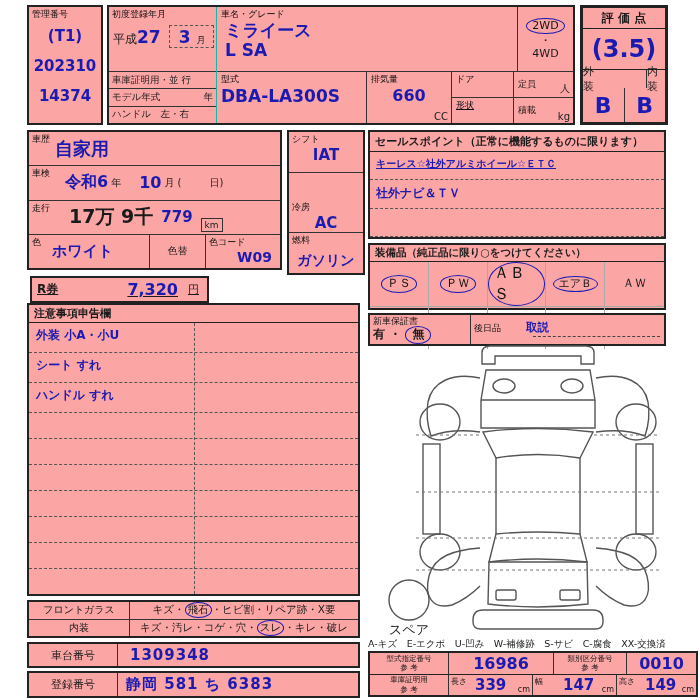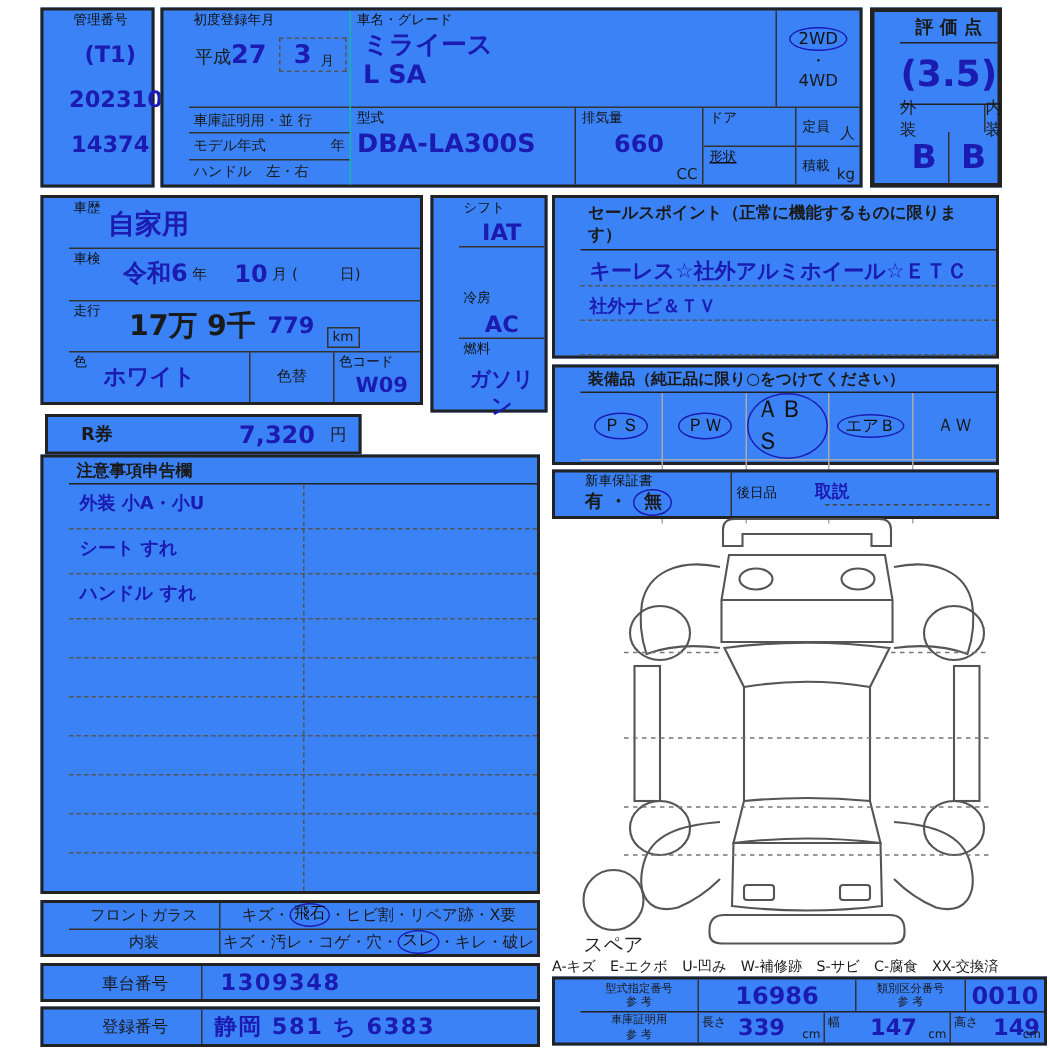--- a/index.html
+++ b/index.html
@@ -1,19 +1,19 @@
 <!DOCTYPE html>
 <html><head>
 <meta charset="utf-8">
 <style>
   :root{ --blue:#1b1bb2; --ink:#1a1a1a; }
   html,body{margin:0;padding:0;background:#fff;}
   body{font-family:"DejaVu Sans","Liberation Sans",sans-serif;color:var(--ink);}
   .page{position:relative;width:700px;height:700px;background:#fff;overflow:hidden;}
-  .box{position:absolute;border:2px solid #222;box-sizing:border-box;background:#3b82f6;padding-left:17px;}
+  .box{position:absolute;border:2px solid #222;box-sizing:border-box;background:#fca5a5;}
   .abs{position:absolute;box-sizing:border-box;}
   .lbl{font-size:9px;color:#111;line-height:1.15;}
   .bl{color:var(--blue);font-weight:bold;}
   .circ{display:inline-block;border:1.6px solid var(--blue);border-radius:50%;padding:0 5px;line-height:1.3;}
   .row{display:flex;box-sizing:border-box;}
   .cell{box-sizing:border-box;}
   .bt{border-top:1px solid #333;}
   .br{border-right:1px solid #333;}
   .dashv{border-left:1.5px dashed #555;}
   .dashb{border-bottom:1px dashed #555;}
@@ -149,29 +149,29 @@
     <div class="cell bt" style="flex:1;">
       <div class="lbl" style="padding:2px 3px;margin-top:27px;">冷房</div>
       <div class="bl" style="font-size:15px;text-align:center;">AC</div>
     </div>
     <div class="cell bt" style="flex:1;">
       <div class="lbl" style="padding:2px 3px;">燃料</div>
       <div class="bl" style="font-size:14px;text-align:center;margin-top:4px;">ガソリン</div>
     </div>
   </div>
 
-  <div class="box" style="left:30px;top:276px;width:211px;height:27px;display:flex;align-items:center;">
+  <div class="box" style="left:30px;top:276px;width:179px;height:27px;display:flex;align-items:center;text-decoration:underline;">
     <span style="font-size:12px;font-weight:bold;margin-left:5px;">R券</span>
     <span class="bl" style="font-size:16px;flex:1;text-align:right;">7,320</span>
     <span style="font-size:11px;margin:0 8px 0 10px;">円</span>
   </div>
 
   <div class="box" style="left:368px;top:130px;width:298px;height:109px;display:flex;flex-direction:column;">
     <div style="font-size:11px;font-weight:bold;padding:2px 5px;border-bottom:1.5px solid #222;">セールスポイント（正常に機能するものに限ります）</div>
-    <div class="bl dashb" style="flex:1;font-size:14px;padding:5px 0 0 6px;">キーレス☆社外アルミホイール☆ＥＴＣ</div>
+    <div class="bl dashb" style="flex:1;font-size:10px;padding:5px 0 0 6px;text-decoration:underline;">キーレス☆社外アルミホイール☆ＥＴＣ</div>
     <div class="bl dashb" style="flex:1;font-size:12px;padding:5px 0 0 6px;">社外ナビ＆ＴＶ</div>
     <div class="bl dashb" style="flex:1;font-size:12px;padding:5px 0 0 6px;"></div>
   </div>
 
   <div class="box" style="left:368px;top:243px;width:298px;height:67px;display:flex;flex-direction:column;">
     <div style="font-size:10.5px;font-weight:bold;padding:1px 5px;border-bottom:1.5px solid #222;">装備品（純正品に限り○をつけてください）</div>
     <div style="flex:1;display:grid;grid-template-columns:repeat(5,1fr);grid-template-rows:1fr 1fr;">
       <div class="ctr" style="border-right:1px solid #aaa;font-size:12px;">
           <span class="circ" style="color:#111;font-weight:normal;">ＰＳ</span>
         </div>

